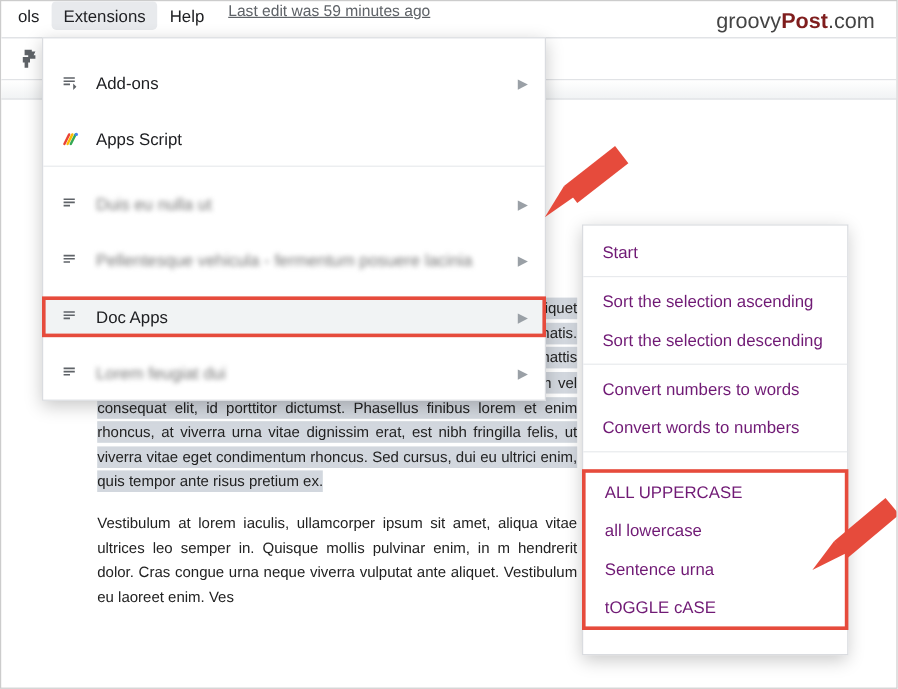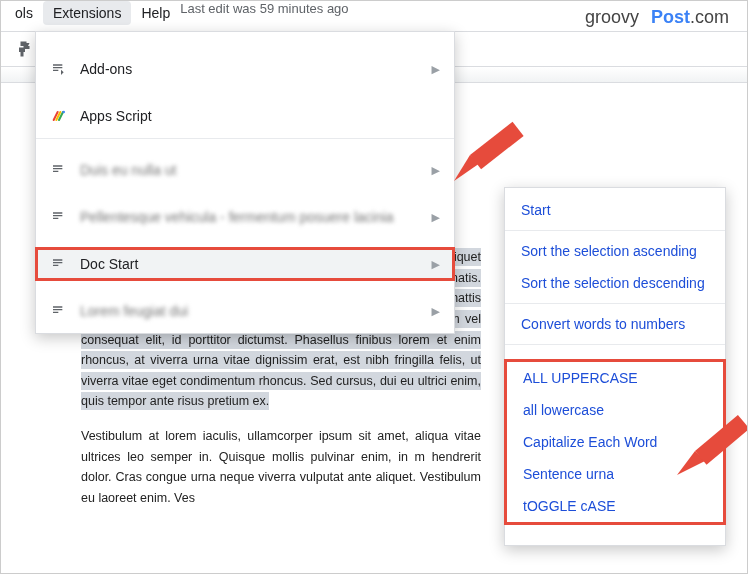--- a/index.html
+++ b/index.html
@@ -1,40 +1,40 @@
 <!DOCTYPE html>
 <html><head>
 <meta charset="utf-8">
 <style>
   * { box-sizing: border-box; margin: 0; padding: 0; font-family: Arial, Helvetica, sans-serif; }
   body { width: 748px; height: 574px; background: #fff; position: relative; overflow: hidden; border: 1px solid #ccc; }
   .menubar { display: flex; align-items: flex-start; height: 30px; padding: 0 4px; font-size: 14px; color: #202124; }
   .menubar .mitem { padding: 4px 10px; cursor: pointer; border-radius: 4px; }
   .menubar .mitem.open { background: #e8eaed; }
-  .menubar .lastedit { margin-left: 0; color: #5f6368; font-size: 13px; }
+  .menubar .lastedit { margin-left: 10px; color: #5f6368; font-size: 13px; text-decoration: underline; }
   .brand { position: absolute; right: 18px; top: 6px; font-family: "Trebuchet MS", sans-serif; font-size: 18px; color: #444; }
-  .brand b { color: #3b82f6; margin-left: 12px; }
+  .brand b { color: #7f1d1d; }
   .toolbar { height: 36px; border-top: 1px solid #dadce0; border-bottom: 1px solid #dadce0; display: flex; align-items: center; padding: 0 8px; background: #fff; }
   .toolbar .tbtn { width: 30px; height: 30px; display: flex; align-items: center; justify-content: center; margin: 0 1px; border-radius: 4px; color: #5f6368; }
   .toolbar .tbtn.active { background: #e8f0fe; color: #1a73e8; }
   .toolbar .sep { width: 1px; height: 22px; background: #dadce0; margin: 0 6px; }
   .ruler { height: 16px; background: linear-gradient(#fff,#f1f3f4); border-bottom: 1px solid #dadce0; }
   .doc { position: absolute; left: 80px; top: 246px; width: 400px; font-size: 12.5px; line-height: 1.65; color: #222; text-align: justify; }
   .doc .selected { background: #d2d7de; padding: 2px 0; display: inline; }
   .doc p { margin-bottom: 14px; }
 
   .menu { position: absolute; top: 30px; left: 34px; width: 420px; background: #fff; border: 1px solid #dadce0; box-shadow: 0 4px 14px rgba(0,0,0,.22); font-size: 14px; color: #202124; padding: 6px 0; z-index: 5; }
   .menu .mi { display: flex; align-items: center; height: 32px; padding: 0 14px 0 12px; cursor: pointer; position: relative; margin-top: 15px; }
   .menu .mi .icon { width: 22px; display: flex; align-items: center; justify-content: center; margin-right: 10px; color: #5f6368; }
   .menu .mi .arrow { margin-left: auto; color: #9aa0a6; font-size: 11px; }
   .menu .divline { height: 1px; background: #e8eaed; margin: 6px 0; }
   .menu .mi.highlight { background: #f1f3f4; outline: 3px solid #e64b3c; outline-offset: -2px; }
   .menu .mi.blur .label { filter: blur(2.2px); color: #777; }
 
-  .submenu { position: absolute; top: 186px; left: 503px; width: 222px; background: #fff; border: 1px solid #dadce0; box-shadow: 0 4px 14px rgba(0,0,0,.22); font-size: 14px; color: #1d4ed8; padding: 6px 0; z-index: 6; }
+  .submenu { position: absolute; top: 186px; left: 484px; width: 222px; background: #fff; border: 1px solid #dadce0; box-shadow: 0 4px 14px rgba(0,0,0,.22); font-size: 14px; color: #701a75; padding: 6px 0; z-index: 6; }
   .submenu .si { height: 32px; display: flex; align-items: center; padding: 0 16px; cursor: pointer; }
   .submenu .divline { height: 1px; background: #e8eaed; margin: 4px 0; }
   .casebox { outline: 3px solid #e64b3c; margin: 17px 2px; }
 
   .arrow-red { position: absolute; z-index: 10; }
   .arrow-red svg { display: block; }
 </style>
 </head>
 <body>
 
@@ -138,46 +138,46 @@
       </span>
     <span class="label">Pellentesque vehicula - fermentum posuere lacinia</span>
     <span class="arrow">▶</span>
   </div>
   <div class="mi highlight">
     <span class="icon">
         <svg width="16" height="16" viewBox="0 0 24 24">
           <path fill="currentColor" d="M3 5h14v2H3zm0 4h14v2H3zm0 4h8v2H3z"></path>
         </svg>
       </span>
-    <span class="label">Doc Start</span>
+    <span class="label">Doc Apps</span>
     <span class="arrow">▶</span>
   </div>
   <div class="mi blur">
     <span class="icon">
         <svg width="16" height="16" viewBox="0 0 24 24">
           <path fill="currentColor" d="M3 5h14v2H3zm0 4h14v2H3zm0 4h8v2H3z"></path>
         </svg>
       </span>
     <span class="label">Lorem feugiat dui</span>
     <span class="arrow">▶</span>
   </div>
 </div>
 
 <div class="submenu">
   <div class="si">Start</div>
   <div class="divline"></div>
   <div class="si">Sort the selection ascending</div>
   <div class="si">Sort the selection descending</div>
   <div class="divline"></div>
+  <div class="si">Convert numbers to words</div>
   <div class="si">Convert words to numbers</div>
   <div class="divline"></div>
   <div class="casebox">
     <div class="si">ALL UPPERCASE</div>
     <div class="si">all lowercase</div>
-    <div class="si">Capitalize Each Word</div>
     <div class="si">Sentence urna</div>
     <div class="si">tOGGLE cASE</div>
   </div>
 </div>
 
 <div class="arrow-red" style="left:449px; top:116px;">
   <svg width="80" height="80" viewBox="0 0 80 80">
       <polygon points="4,64 20,38 30,46" fill="#e64b3c"></polygon>
       <rect x="20" y="38" width="54" height="18" fill="#e64b3c" transform="rotate(-38 20 38)"></rect>
     </svg>

